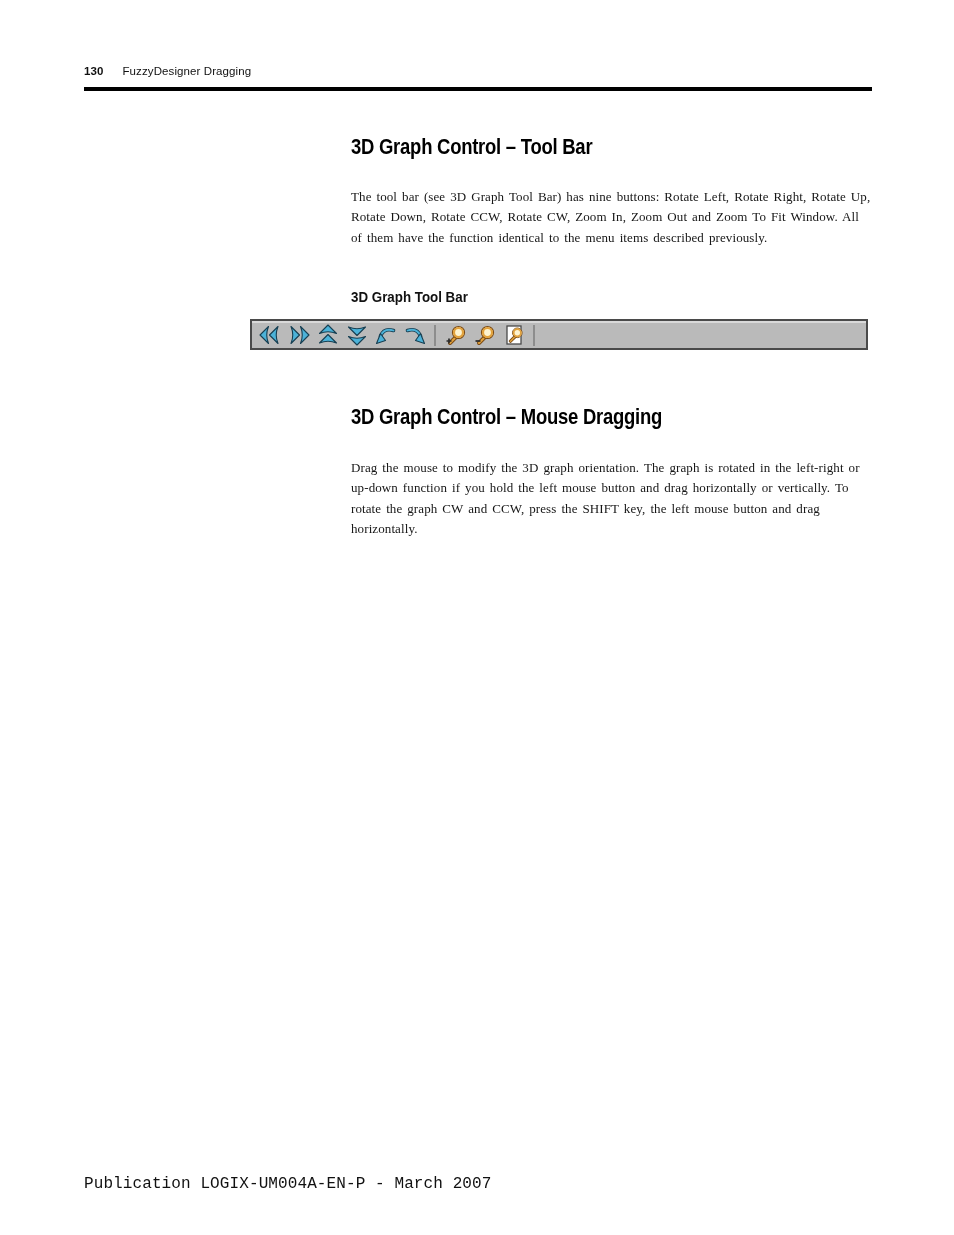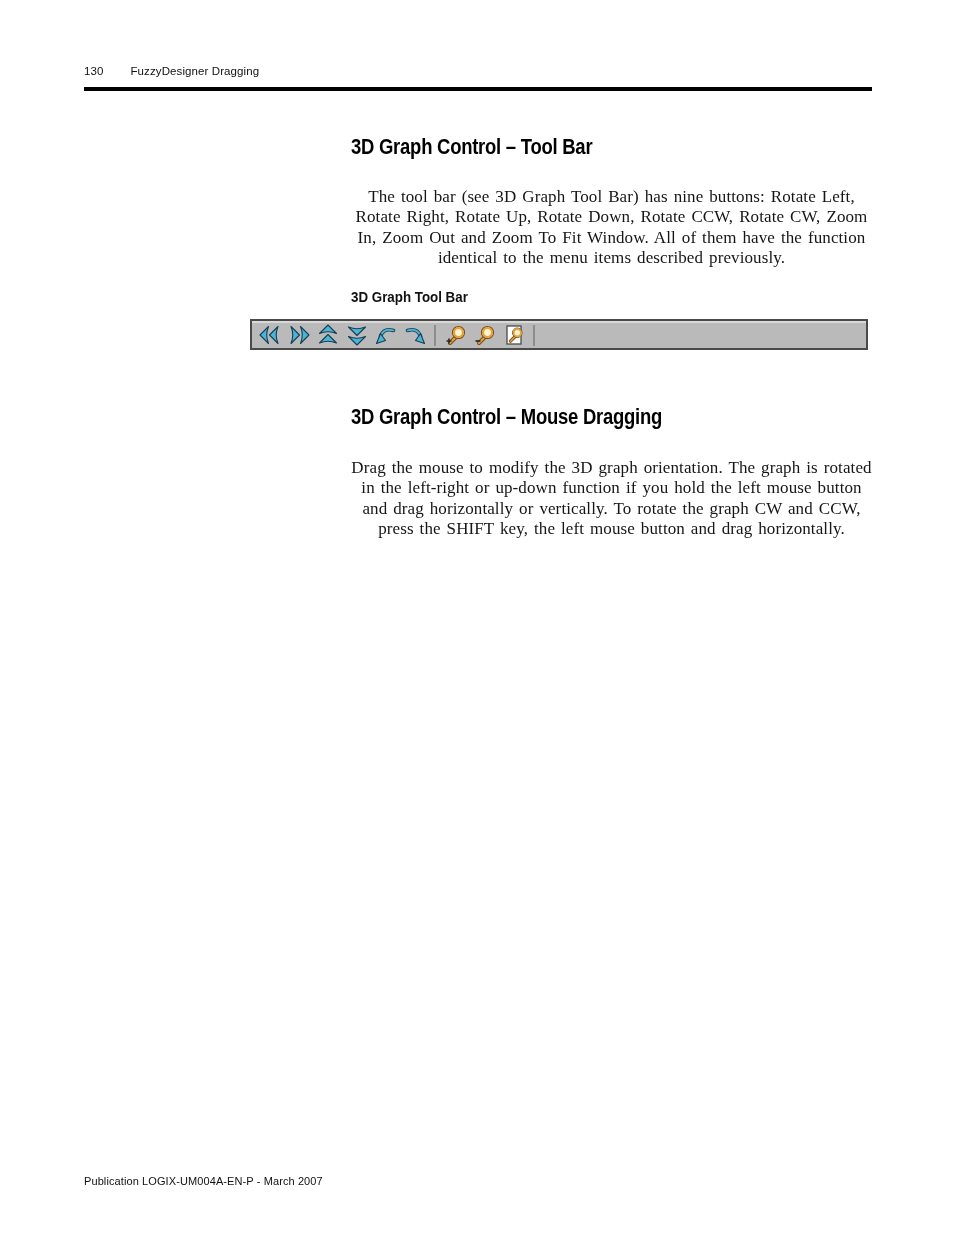--- a/index.html
+++ b/index.html
@@ -6,38 +6,38 @@
   html,body { background:#ffffff; }
   body {
     width:954px; height:1235px; position:relative;
     font-family:"Liberation Sans", sans-serif; color:#111;
     overflow:hidden;
   }
   .page-header {
     position:absolute; left:84px; top:65px;
     font-size:11.5px; letter-spacing:0.1px; display:flex; align-items:baseline;
   }
-  .page-number { font-weight:normal; margin-right:27px;text-align:right; }
+  .page-number { font-weight:bold; margin-right:19px;text-align:right; }
   .header-rule {
     position:absolute; left:84px; top:87px; width:788px; height:3.5px;
     background:#000;
   }
   .section-heading {
     position:absolute; left:351px;
     font-size:22px; font-weight:bold; color:#000;
     letter-spacing:-0.3px; white-space:nowrap;
     transform:scaleX(0.84); transform-origin:left top;
   }
   .heading-1 { top:134px; }
   .heading-2 { top:404px; }
   .body-para {
     position:absolute; left:351px; width:521px;
     font-family:"Liberation Serif", serif;
-    font-size:17px; line-height:20.4px; color:#161616;
-    word-spacing:1.6px; letter-spacing:0.1px;text-align:center;
+    font-size:13px; line-height:20.4px; color:#161616;
+    word-spacing:1.6px; letter-spacing:0.1px;
   }
   .para-1 { top:187px; }
   .para-2 { top:458px; }
   .figure-caption {
     position:absolute; left:351px; top:289px;
     font-size:14.5px; font-weight:bold; white-space:nowrap;
     transform:scaleX(0.92); transform-origin:left top;
   }
   .toolbar {
     position:absolute; left:250px; top:319px; width:618px; height:31px;
@@ -51,21 +51,21 @@
     background:transparent; border:none; padding:0;
     display:flex; align-items:center; justify-content:center;
   }
   .tb-btn svg { width:22px; height:22px; display:block; }
   .tb-sep {
     width:0; height:21px; border-left:2px solid #8d8d8d; margin:1px 5px 0 5px;
   }
   .arrow-glyph { fill:#4cb2d8; stroke:#173f52; stroke-width:1.1; stroke-linejoin:round; }
   .page-footer {
     position:absolute; left:84px; top:1175px;
-    font-size:11px; color:#111; letter-spacing:0.1px;
+    font-size:16px; color:#111; letter-spacing:0.1px;font-family:Liberation Mono, monospace;
   }
 </style>
 </head>
 <body>
 
 <svg width="0" height="0" style="position:absolute" aria-hidden="true">
   <defs>
     <g id="g-chevrons-left" class="arrow-glyph">
       <path d="M1 11 L9.5 2.5 Q6 11 9.5 19.5 Z"></path>
       <path d="M10.5 11 L19 2.5 Q15.5 11 19 19.5 Z"></path>

